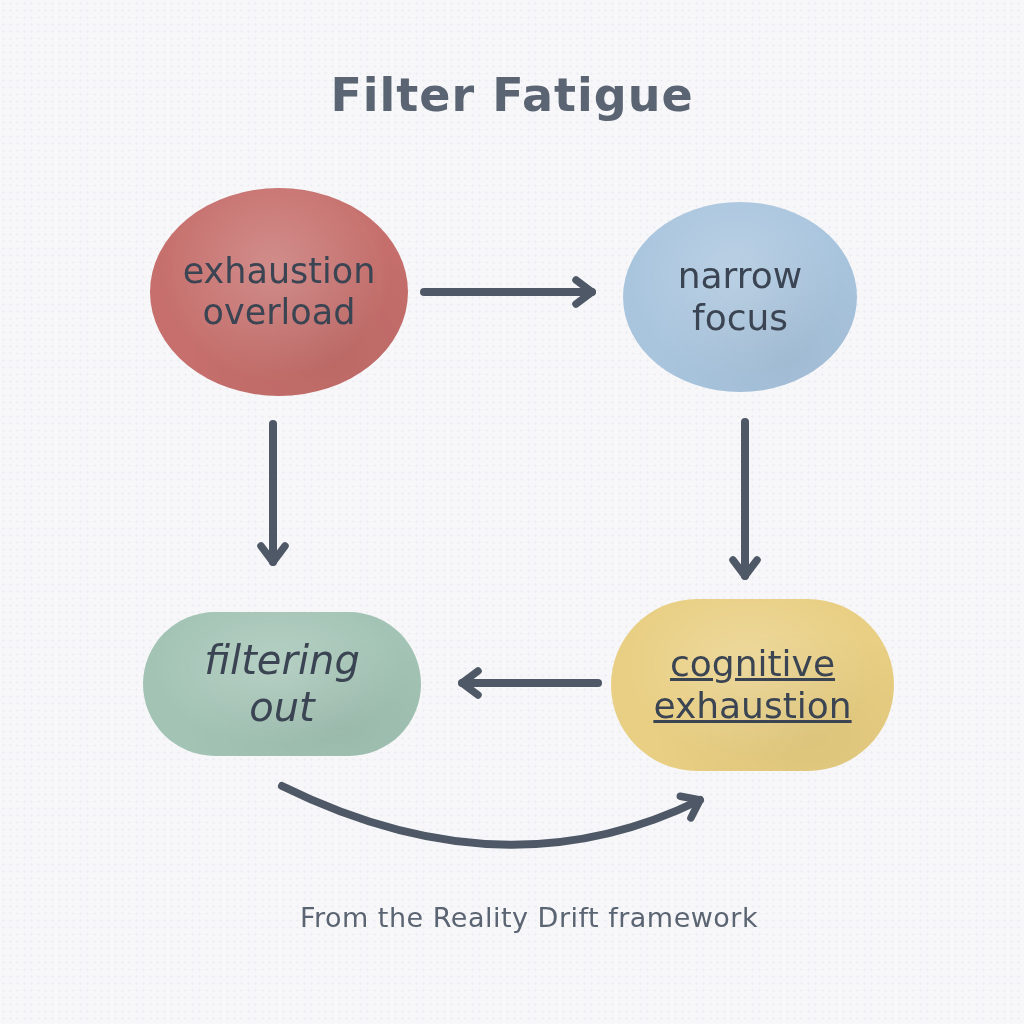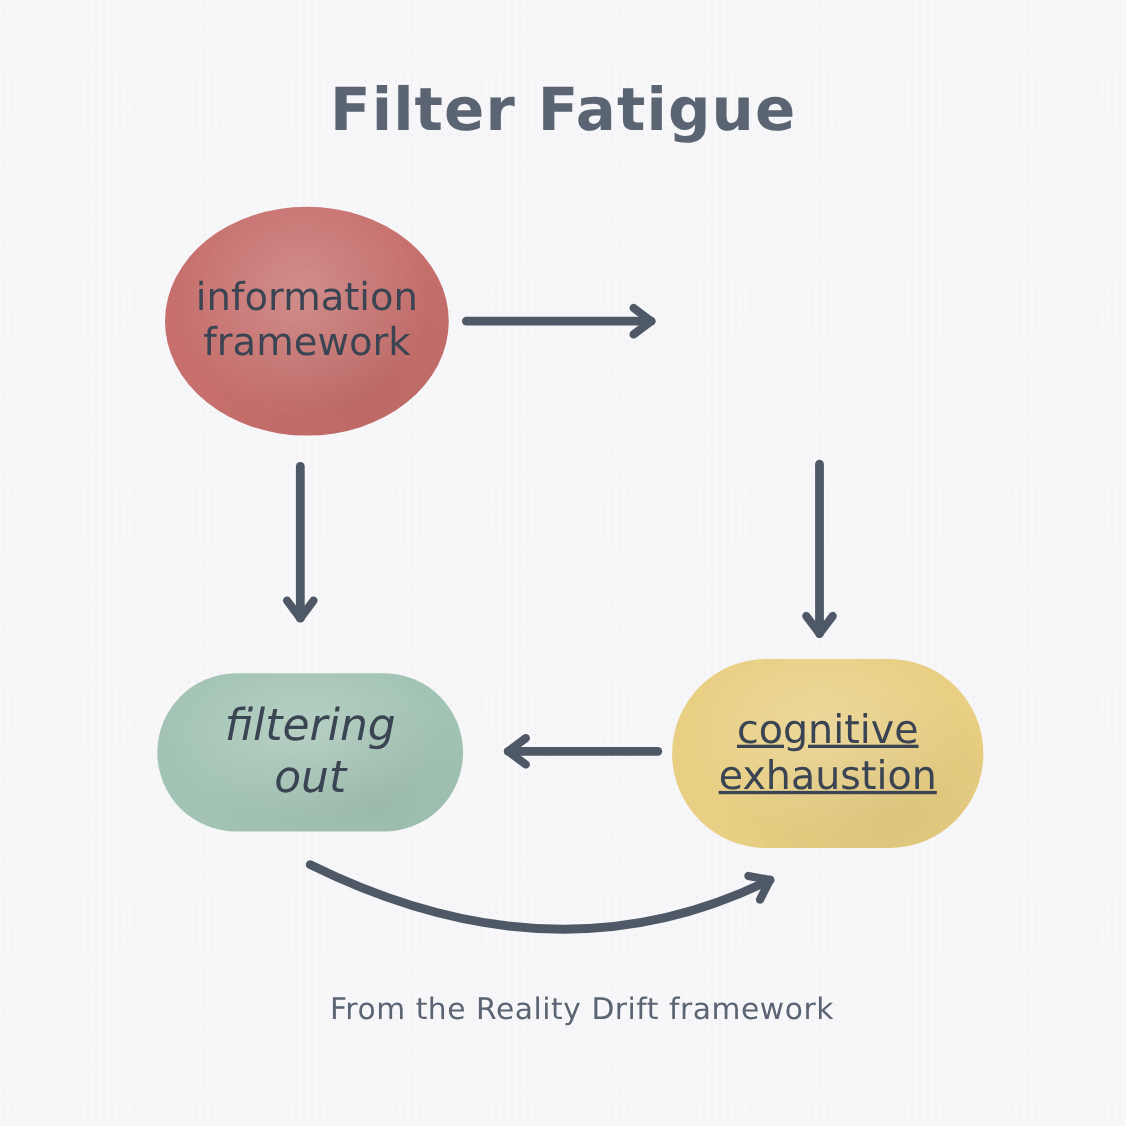--- a/index.html
+++ b/index.html
@@ -13,21 +13,21 @@
     background-size: 7px 7px;
     font-family: "DejaVu Sans", "Liberation Sans", sans-serif;
     overflow: hidden;
   }
   .title {
     position: absolute;
     top: 68px;
     left: 0;
     width: 100%;
     text-align: center;
-    font-size: 54px;
+    font-size: 46px;
     font-weight: 600;
     letter-spacing: 1px;
     color: #5b6472;
   }
   .node {
     position: absolute;
     display: flex;
     align-items: center;
     justify-content: center;
     text-align: center;
@@ -104,23 +104,26 @@
       </marker>
     </defs>
     <path d="M 424 292 L 592 292" fill="none" stroke="#4e5866" stroke-width="8" stroke-linecap="round" marker-end="url(#arrowhead)"></path>
     <path d="M 273 424 L 273 562" fill="none" stroke="#4e5866" stroke-width="8" stroke-linecap="round" marker-end="url(#arrowhead)"></path>
     <path d="M 745 422 L 745 576" fill="none" stroke="#4e5866" stroke-width="8" stroke-linecap="round" marker-end="url(#arrowhead)"></path>
     <path d="M 598 683 L 462 683" fill="none" stroke="#4e5866" stroke-width="8" stroke-linecap="round" marker-end="url(#arrowhead)"></path>
     <path d="M 282 786 Q 505 896 700 800" fill="none" stroke="#4e5866" stroke-width="8" stroke-linecap="round" marker-end="url(#arrowhead)"></path>
   </svg>
 
   <div class="node node-information-overload" style="background-color: rgb(198, 111, 108);">
-    <span>information framework</span>
+    <span>exhaustion overload</span>
   </div>
 
+  <div class="node node-narrow-focus" style="background-color: rgb(169, 197, 222);">
+    <span>narrow focus</span>
+  </div>
 
   <div class="node node-filtering-out" style="background-color: rgb(163, 196, 181);">
     <span>filtering out</span>
   </div>
 
   <div class="node node-cognitive-exhaustion" style="background-color: rgb(233, 207, 131); text-decoration: underline;">
     <span>cognitive exhaustion</span>
   </div>
 
   <div class="caption">From the Reality Drift framework</div>

